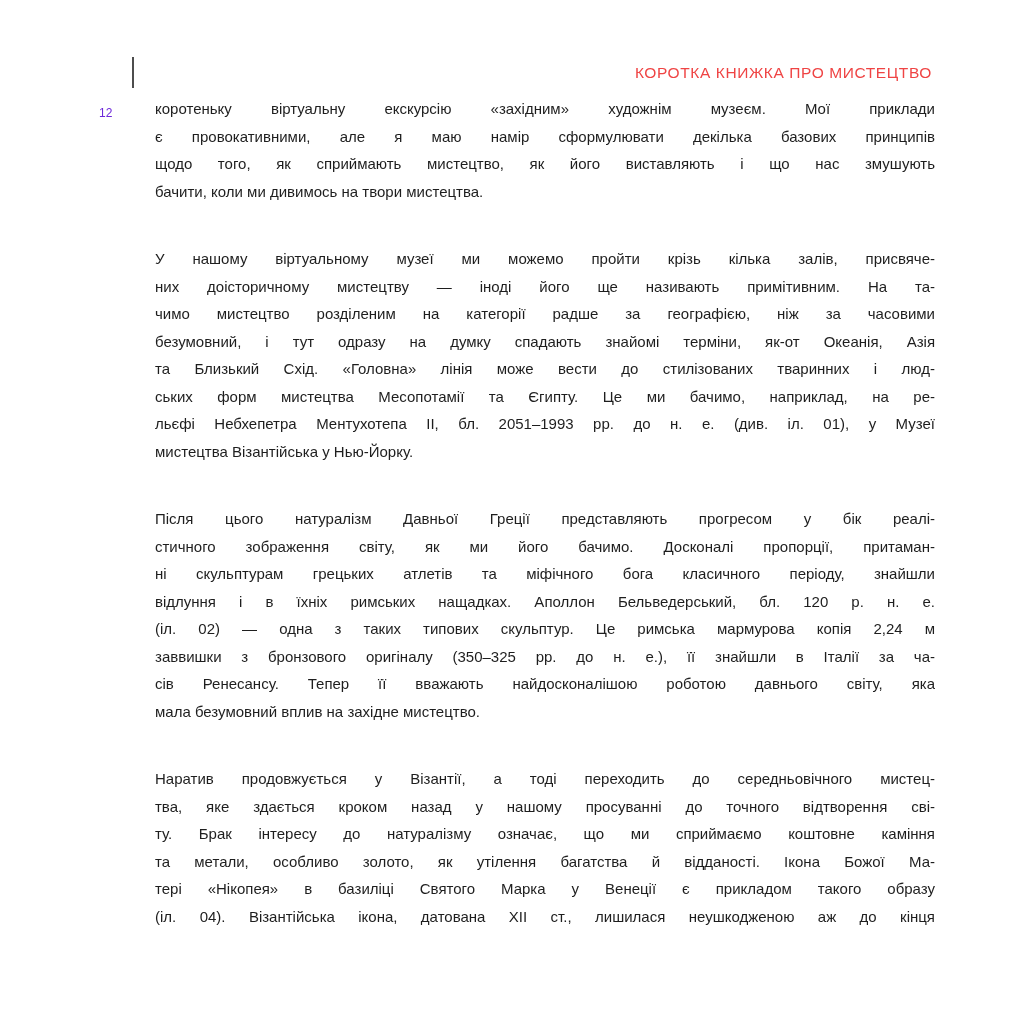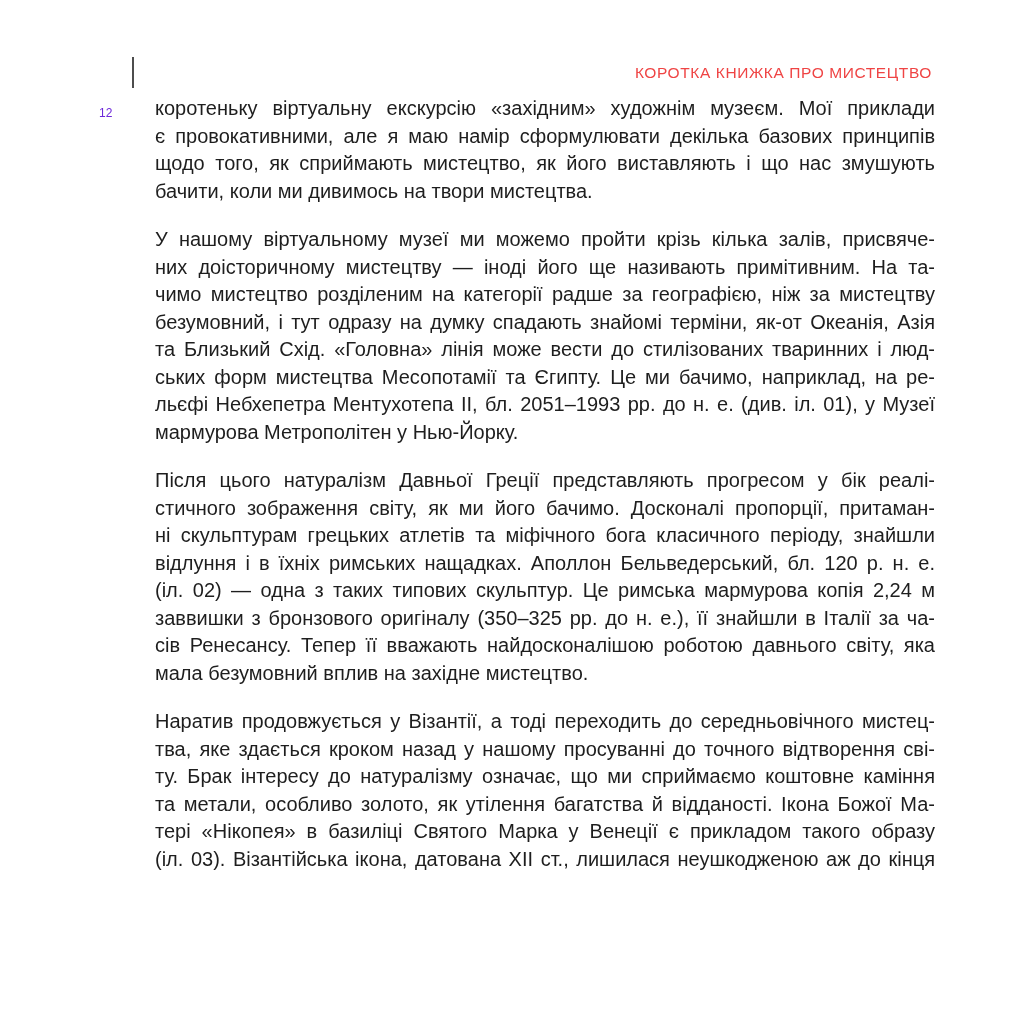--- a/index.html
+++ b/index.html
@@ -36,25 +36,25 @@
     line-height: 22px;
     letter-spacing: 0.6px;
     color: #ef4444;
     white-space: nowrap;
   }
   .page-body {
     position: absolute;
     left: 155px;
     top: 95px;
     width: 780px;
-    font-size: 20px;
+    font-size: 15px;
     line-height: 27.5px;
     color: #1e1e1e;
   }
-  .paragraph + .paragraph { margin-top: 21px; }
+  .paragraph + .paragraph { margin-top: 40px; }
   .line {
     text-align: justify;
     text-align-last: justify;
     text-justify: inter-word;
     overflow: hidden;
     max-height: 27.5px;
   }
   .line-last {
     text-align-last: left;
   }
@@ -71,38 +71,38 @@
 <div class="page-body">
     <div class="paragraph">
       <div class="line">коротеньку віртуальну екскурсію «західним» художнім музеєм. Мої приклади</div>
       <div class="line">є провокативними, але я маю намір сформулювати декілька базових принципів</div>
       <div class="line">щодо того, як сприймають мистецтво, як його виставляють і що нас змушують</div>
       <div class="line line-last">бачити, коли ми дивимось на твори мистецтва.</div>
     </div>
     <div class="paragraph">
       <div class="line">У нашому віртуальному музеї ми можемо пройти крізь кілька залів, присвяче-</div>
       <div class="line">них доісторичному мистецтву — іноді його ще називають примітивним. На та-</div>
-      <div class="line">чимо мистецтво розділеним на категорії радше за географією, ніж за мистецтву</div>
+      <div class="line">чимо мистецтво розділеним на категорії радше за географією, ніж за часовими</div>
       <div class="line">безумовний, і тут одразу на думку спадають знайомі терміни, як-от Океанія, Азія</div>
       <div class="line">та Близький Схід. «Головна» лінія може вести до стилізованих тваринних і люд-</div>
       <div class="line">ських форм мистецтва Месопотамії та Єгипту. Це ми бачимо, наприклад, на ре-</div>
       <div class="line">льєфі Небхепетра Ментухотепа II, бл. 2051–1993 рр. до н. е. (див. іл. 01), у Музеї</div>
-      <div class="line line-last">мармурова Метрополітен у Нью-Йорку.</div>
+      <div class="line line-last">мистецтва Візантійська у Нью-Йорку.</div>
     </div>
     <div class="paragraph">
       <div class="line">Після цього натуралізм Давньої Греції представляють прогресом у бік реалі-</div>
       <div class="line">стичного зображення світу, як ми його бачимо. Досконалі пропорції, притаман-</div>
       <div class="line">ні скульптурам грецьких атлетів та міфічного бога класичного періоду, знайшли</div>
       <div class="line">відлуння і в їхніх римських нащадках. Аполлон Бельведерський, бл. 120 р. н. е.</div>
       <div class="line">(іл. 02) — одна з таких типових скульптур. Це римська мармурова копія 2,24 м</div>
       <div class="line">заввишки з бронзового оригіналу (350–325 рр. до н. е.), її знайшли в Італії за ча-</div>
       <div class="line">сів Ренесансу. Тепер її вважають найдосконалішою роботою давнього світу, яка</div>
       <div class="line line-last">мала безумовний вплив на західне мистецтво.</div>
     </div>
     <div class="paragraph">
       <div class="line">Наратив продовжується у Візантії, а тоді переходить до середньовічного мистец-</div>
       <div class="line">тва, яке здається кроком назад у нашому просуванні до точного відтворення сві-</div>
       <div class="line">ту. Брак інтересу до натуралізму означає, що ми сприймаємо коштовне каміння</div>
       <div class="line">та метали, особливо золото, як утілення багатства й відданості. Ікона Божої Ма-</div>
       <div class="line">тері «Нікопея» в базиліці Святого Марка у Венеції є прикладом такого образу</div>
-      <div class="line">(іл. 03). Візантійська ікона, датована XII ст., лишилася неушкодженою аж до кінця</div>
+      <div class="line">(іл. 04). Візантійська ікона, датована XII ст., лишилася неушкодженою аж до кінця</div>
     </div>
   </div>
 
 </body></html>

